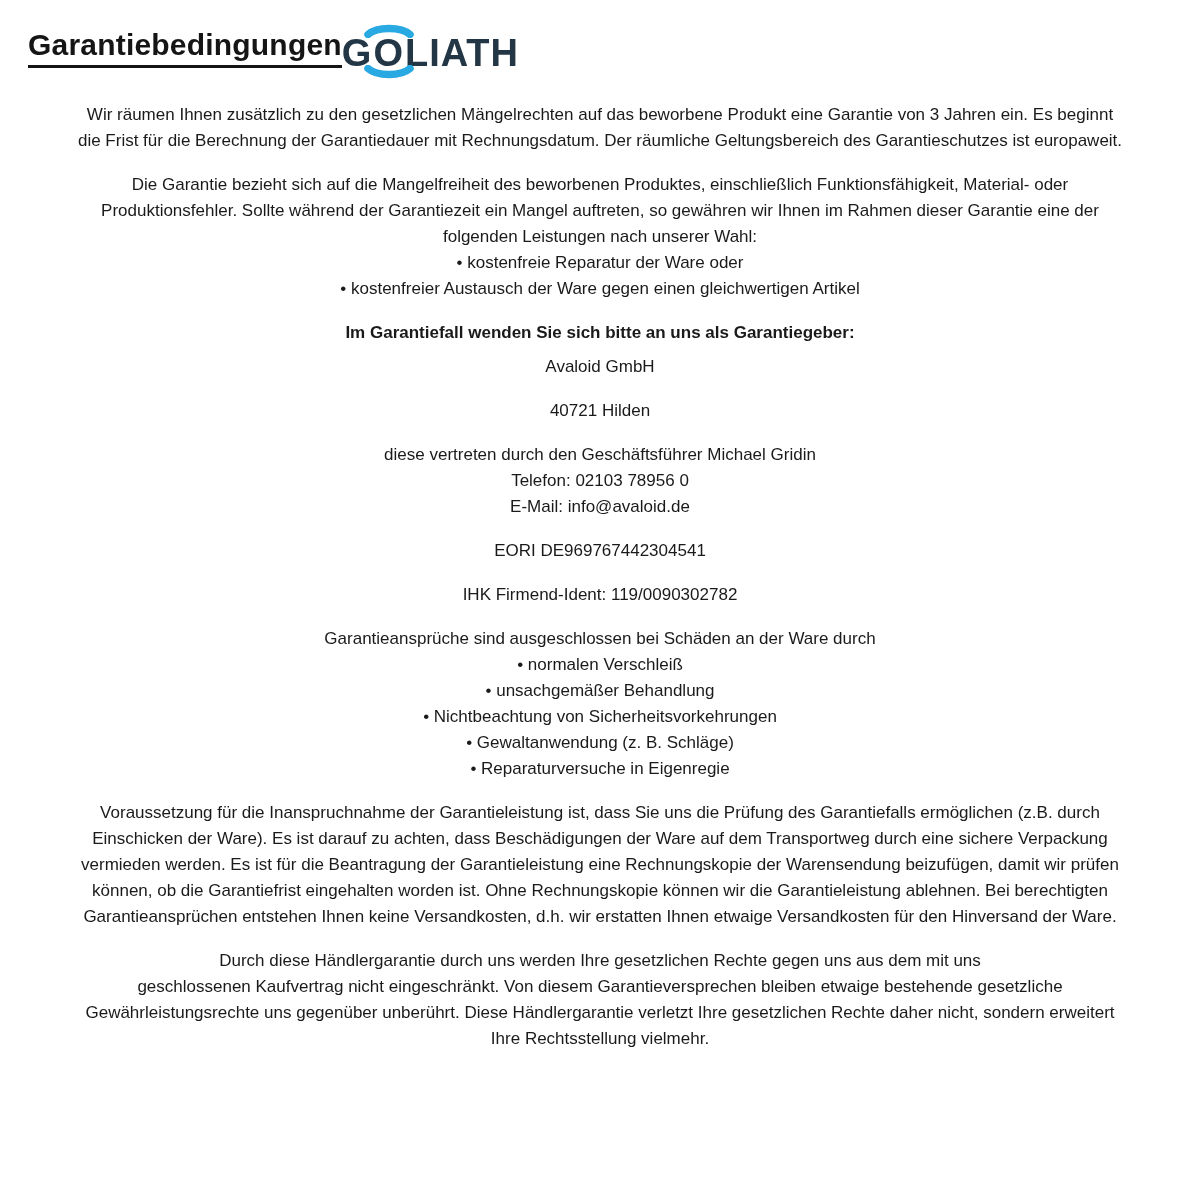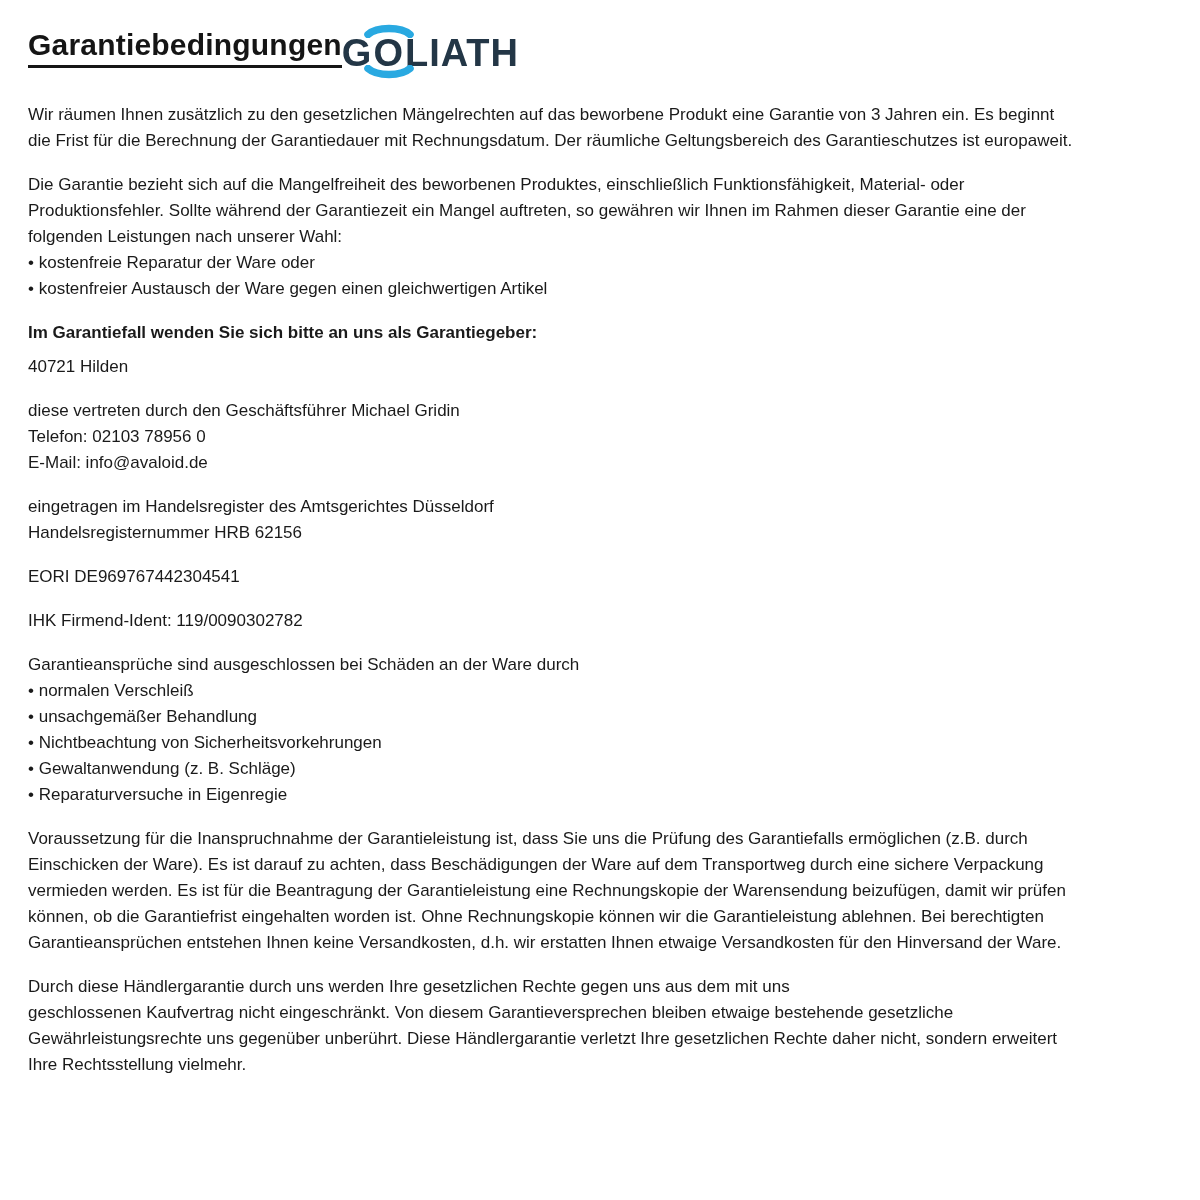--- a/index.html
+++ b/index.html
@@ -61,20 +61,21 @@
   }
   .arc-top    { top: -11px; }
   .arc-bottom { bottom: -8px; }
   .body-text {
     font-size: 17px;
     line-height: 26px;
   }
   .block {
     margin: 0 0 18px 0;
     white-space: pre-line;
+    text-align: center;
   }
   .block-tight {
     margin-bottom: 8px;
   }
   .bold {
     font-weight: 700;
   }
 </style>
 </head>
 <body>
@@ -105,30 +106,29 @@
 die Frist für die Berechnung der Garantiedauer mit Rechnungsdatum. Der räumliche Geltungsbereich des Garantieschutzes ist europaweit.</div>
 
     <div class="block">Die Garantie bezieht sich auf die Mangelfreiheit des beworbenen Produktes, einschließlich Funktionsfähigkeit, Material- oder
 Produktionsfehler. Sollte während der Garantiezeit ein Mangel auftreten, so gewähren wir Ihnen im Rahmen dieser Garantie eine der
 folgenden Leistungen nach unserer Wahl:
 • kostenfreie Reparatur der Ware oder
 • kostenfreier Austausch der Ware gegen einen gleichwertigen Artikel</div>
 
     <div class="block block-tight bold">Im Garantiefall wenden Sie sich bitte an uns als Garantiegeber:</div>
 
+    <div class="block">Avaloid GmbH</div>
 
 
     <div class="block">40721 Hilden</div>
 
     <div class="block">diese vertreten durch den Geschäftsführer Michael Gridin
 Telefon: 02103 78956 0
 E-Mail: info@avaloid.de</div>
 
-    <div class="block">eingetragen im Handelsregister des Amtsgerichtes Düsseldorf
-Handelsregisternummer HRB 62156</div>
 
     <div class="block">EORI DE969767442304541</div>
 
 
     <div class="block">IHK Firmend-Ident: 119/0090302782</div>
 
     <div class="block">Garantieansprüche sind ausgeschlossen bei Schäden an der Ware durch
 • normalen Verschleiß
 • unsachgemäßer Behandlung
 • Nichtbeachtung von Sicherheitsvorkehrungen

